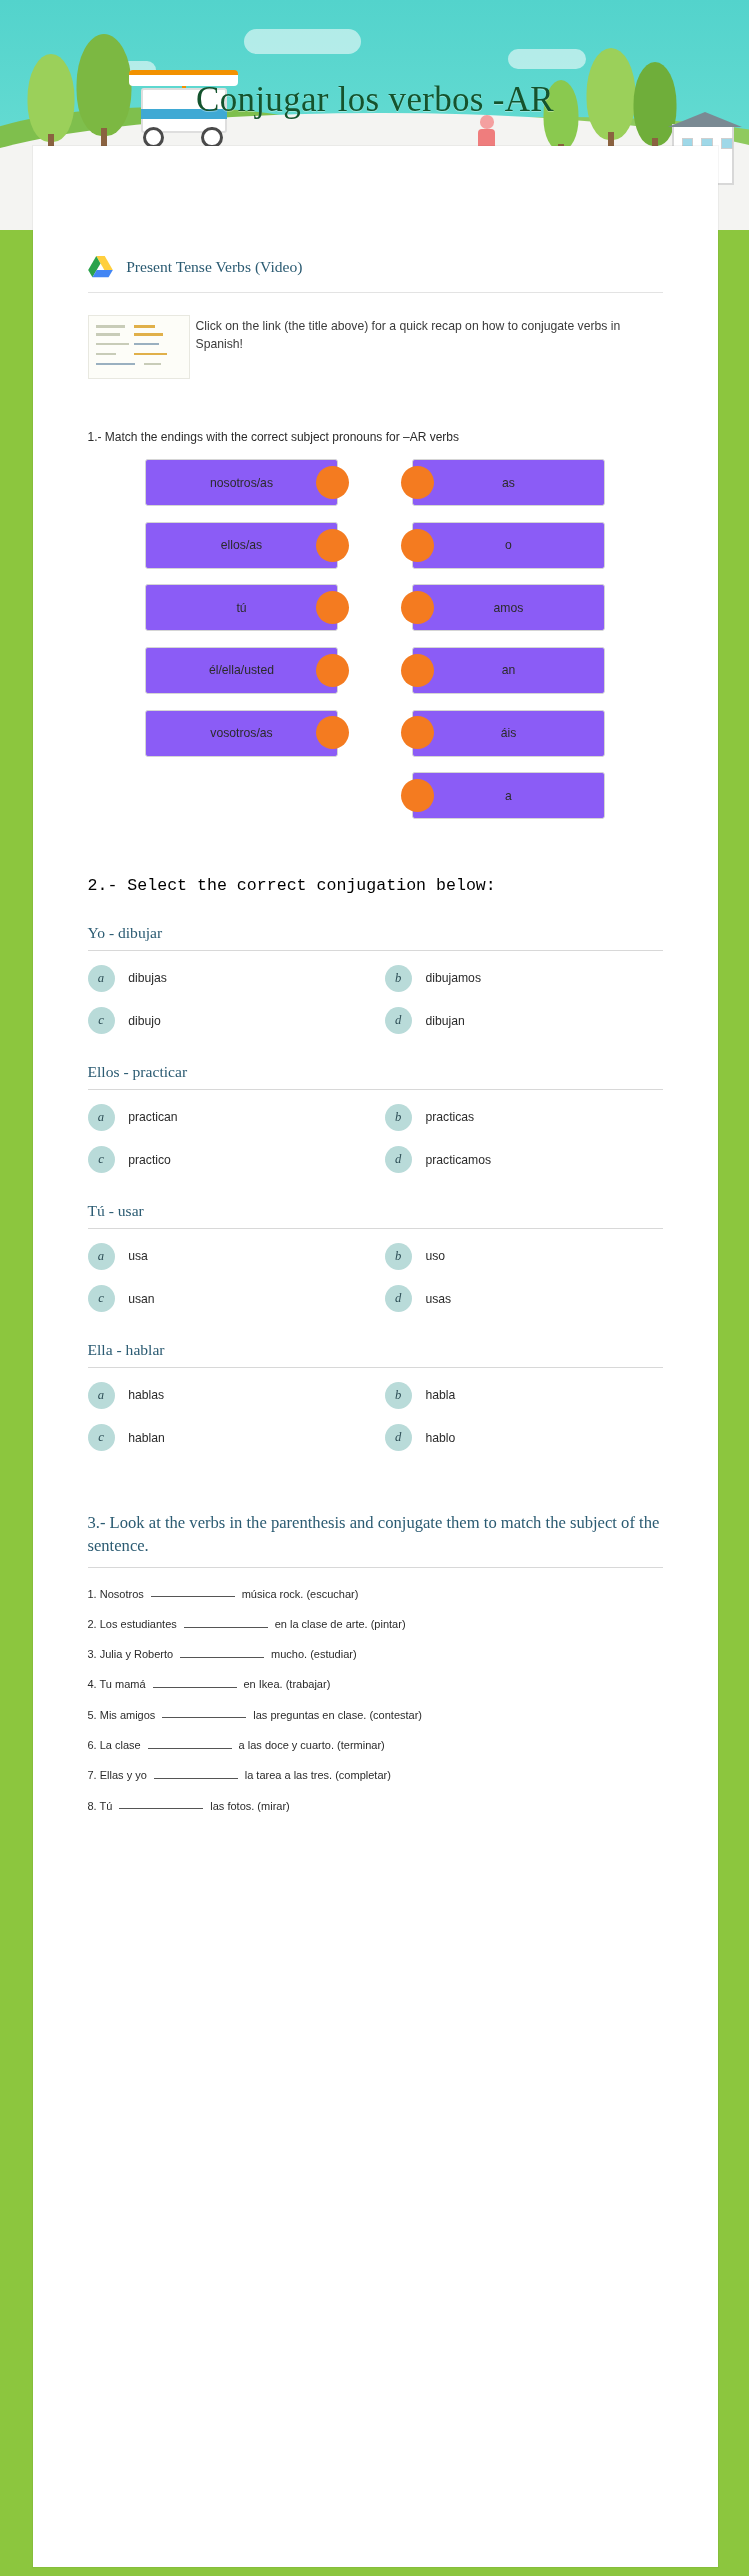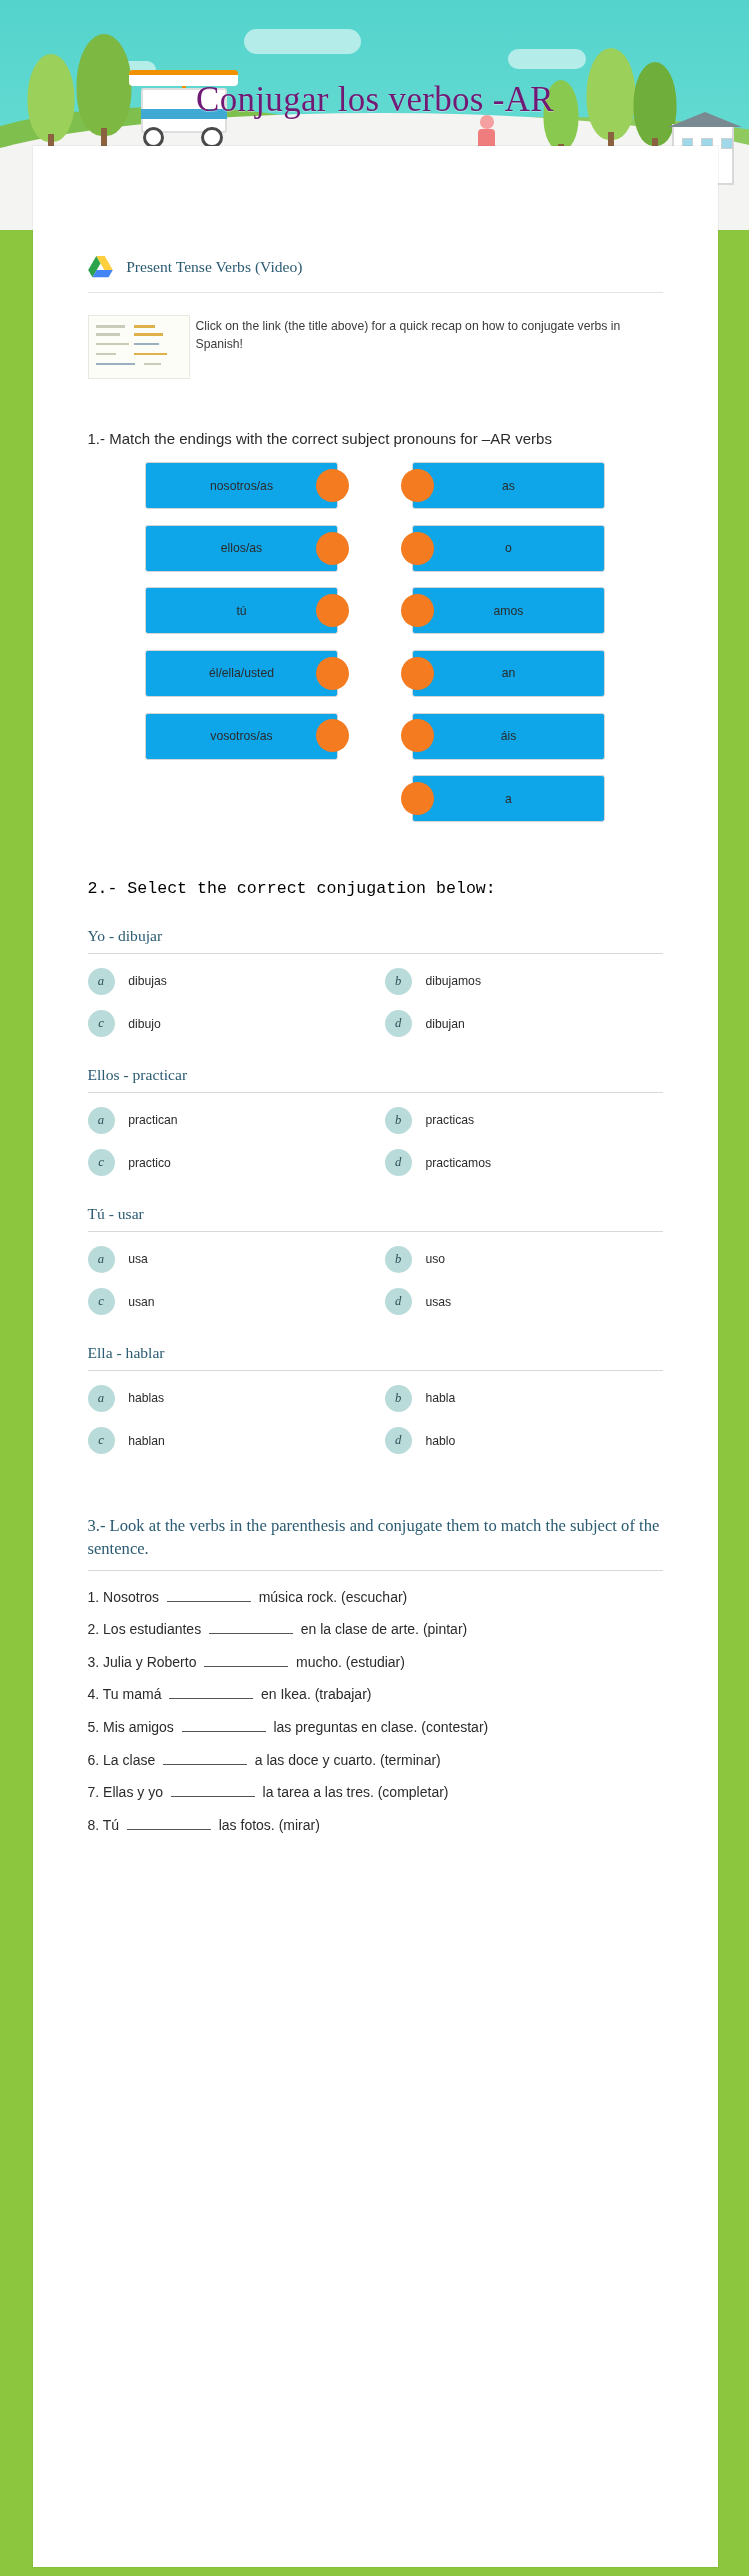--- a/index.html
+++ b/index.html
@@ -149,21 +149,21 @@
   .person .leg { position: absolute; top: 41px; width: 5.9px; height: 21.5px; background: #d96a6a; }
   .person .l1 { left: 5.9px; }
   .person .l2 { left: 13.7px; }
 
   .hero-title {
     position: absolute;
     left: 0; right: 0; top: 80px;
     text-align: center;
     font-family: "Liberation Serif", serif;
     font-size: 35px;
-    color: #701a75;
+    color: #14532d;
     letter-spacing: 0.3px;
     z-index: 5;
     text-shadow: 0 1px 0 rgba(255,255,255,0.35);
   }
 
   
   .sheet {
     position: relative;
     width: 685px;
     margin: -84px auto 8px auto;
@@ -212,36 +212,36 @@
   .recap-text {
     font-size: 12.2px;
     color: #3b3b3b;
     line-height: 1.55;
     padding-top: 2px;
   }
 
   
   .q1-prompt {
     margin-top: 51px;
-    font-size: 15px;
+    font-size: 12px;
     color: #2b2b2b;
   }
   .match-wrap {
     margin-top: 15.6px;
     display: flex;
     gap: 74px;
     justify-content: center;
   }
   .match-col { display: flex; flex-direction: column; gap: 15.6px; }
   .match-item {
     position: relative;
     width: 193px; height: 47px;
     border: 1px solid #d5d5d5;
     border-radius: 2.9px;
-    background: #0ea5e9;
+    background: #8b5cf6;
     display: flex;
     align-items: center;
     justify-content: center;
     font-size: 12.2px;
     color: #2b2b2b;
   }
   .dot {
     position: absolute;
     width: 33px; height: 33px;
     border-radius: 50%;
@@ -292,21 +292,21 @@
     margin-top: 61px;
     font-family: "Liberation Serif", serif;
     font-size: 16.6px;
     color: #2b5b72;
     line-height: 1.35;
     padding-bottom: 9.8px;
     border-bottom: 1px solid #d8d8d8;
   }
   .q3-list { margin-top: 17.6px; }
   .q3-item {
-    font-size: 14px;
+    font-size: 11px;
     color: #2b2b2b;
     margin-bottom: 16.6px;
   }
   .blank {
     display: inline-block;
     min-width: 84px;
     border-bottom: 1px solid #555;
     height: 11.7px;
     margin: 0 3.9px;
   }

